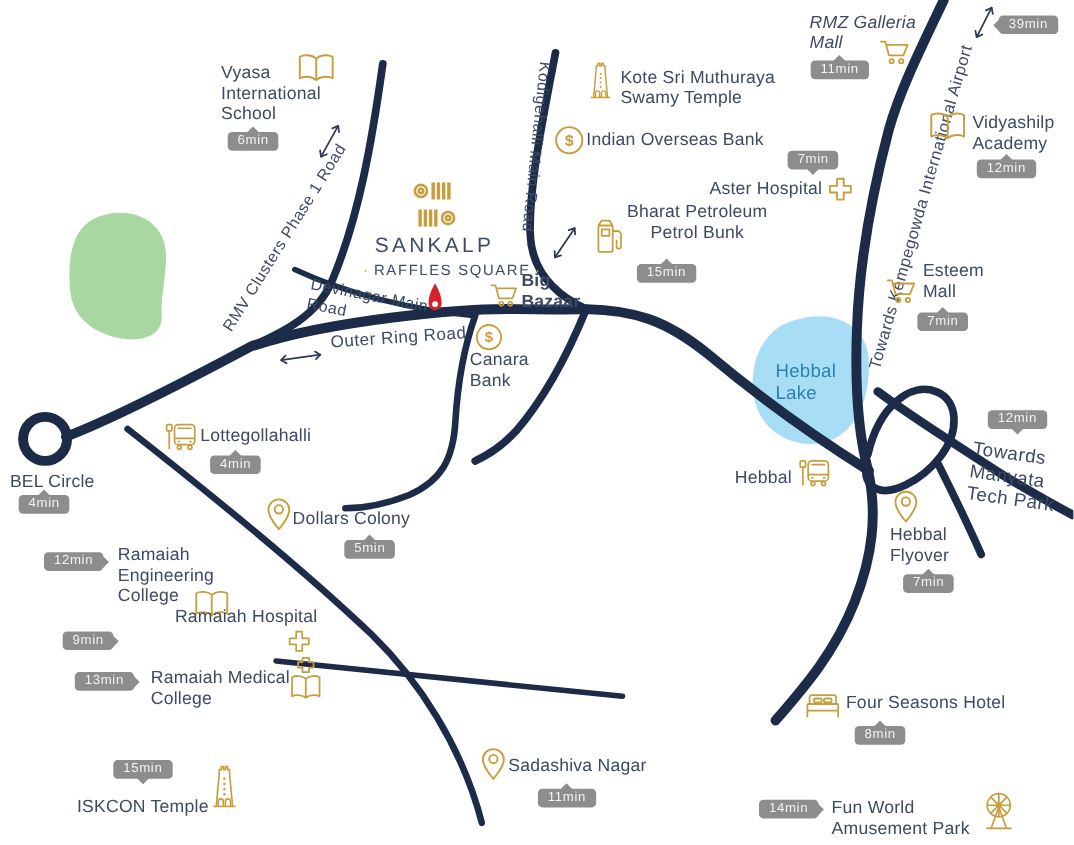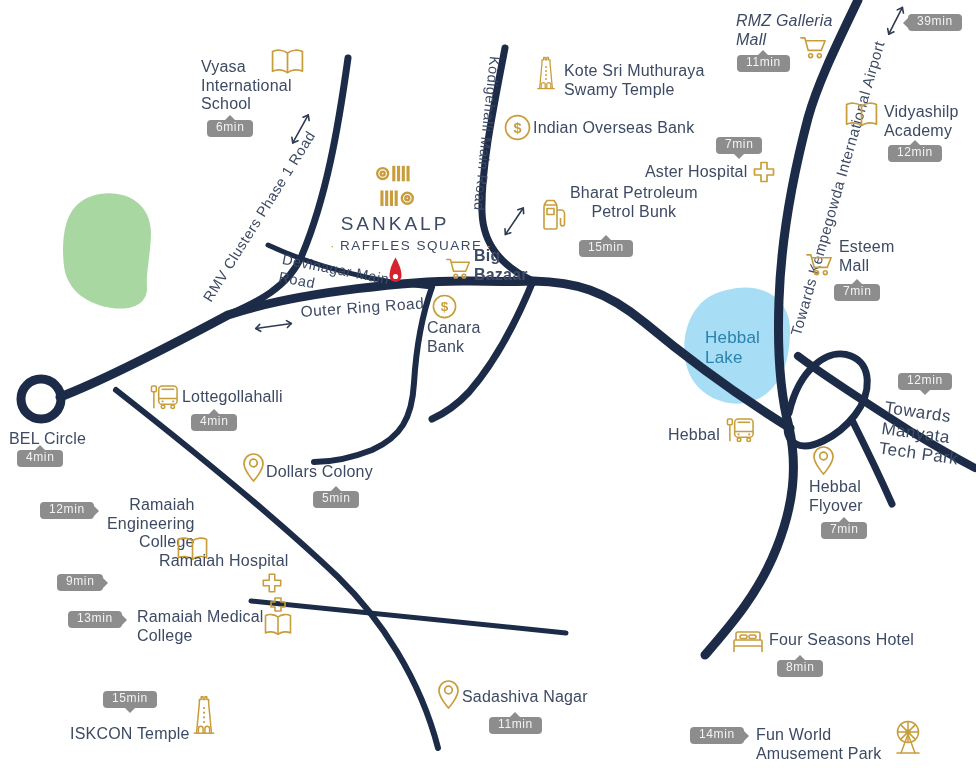--- a/index.html
+++ b/index.html
@@ -209,21 +209,21 @@
     </div>
     <div class="lbl" style="left: 266px; top: 463px;">Dollars Colony</div>
     <div class="ic" style="left: 242px; top: 452px; width: 23px;">
       <svg viewBox="0 0 23 31">
         <g fill="none" stroke="#c89d3c" stroke-width="1.7">
           <path d="M11.5,2 C6,2 2,6.5 2,11.5 C2,18.5 11.5,29 11.5,29 C11.5,29 21,18.5 21,11.5 C21,6.5 17,2 11.5,2 Z"></path>
           <circle cx="11.5" cy="11" r="3.8"></circle>
         </g>
       </svg>
     </div>
-    <div class="lbl" style="left: 107px; top: 496px; text-align: right;">Ramaiah
+    <div class="lbl" style="left: 107px; top: 496px;">Ramaiah
 Engineering
 College</div>
     <div class="ic" style="left: 176px; top: 536px; width: 33px;">
       <svg viewBox="0 0 34 27">
         <g fill="none" stroke="#c89d3c" stroke-width="1.7" stroke-linejoin="round">
           <path d="M17,5 C13,1.5 6,1.5 2.5,3.5 L2.5,22.5 C6,20.5 13,20.5 17,24 C21,20.5 28,20.5 31.5,22.5 L31.5,3.5 C28,1.5 21,1.5 17,5 Z"></path>
           <path d="M17,5 L17,24"></path>
         </g>
       </svg>
     </div>

